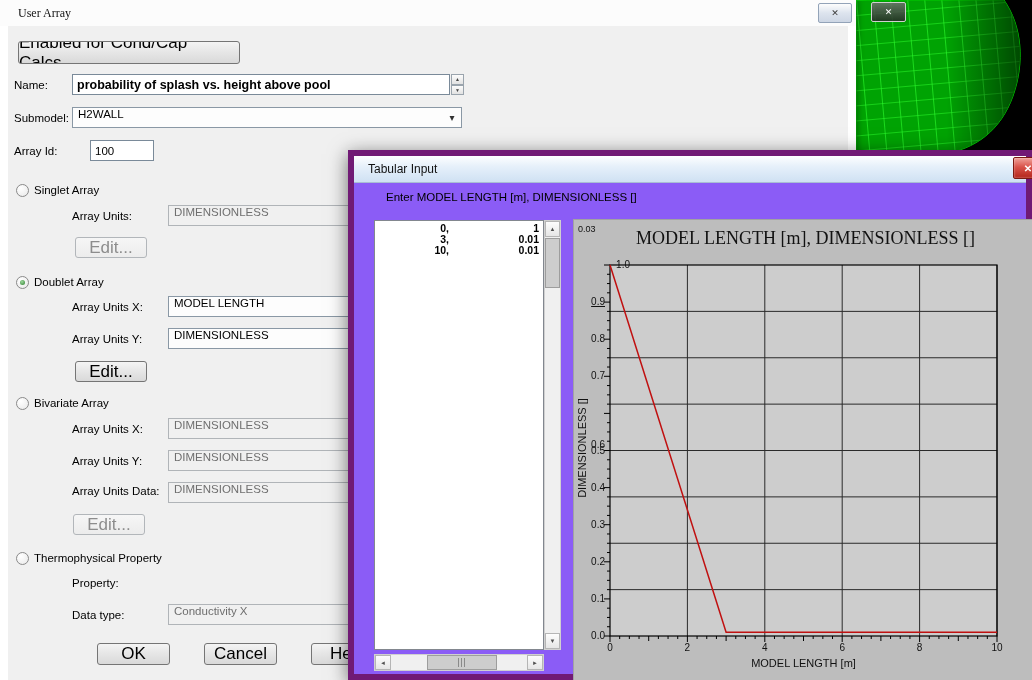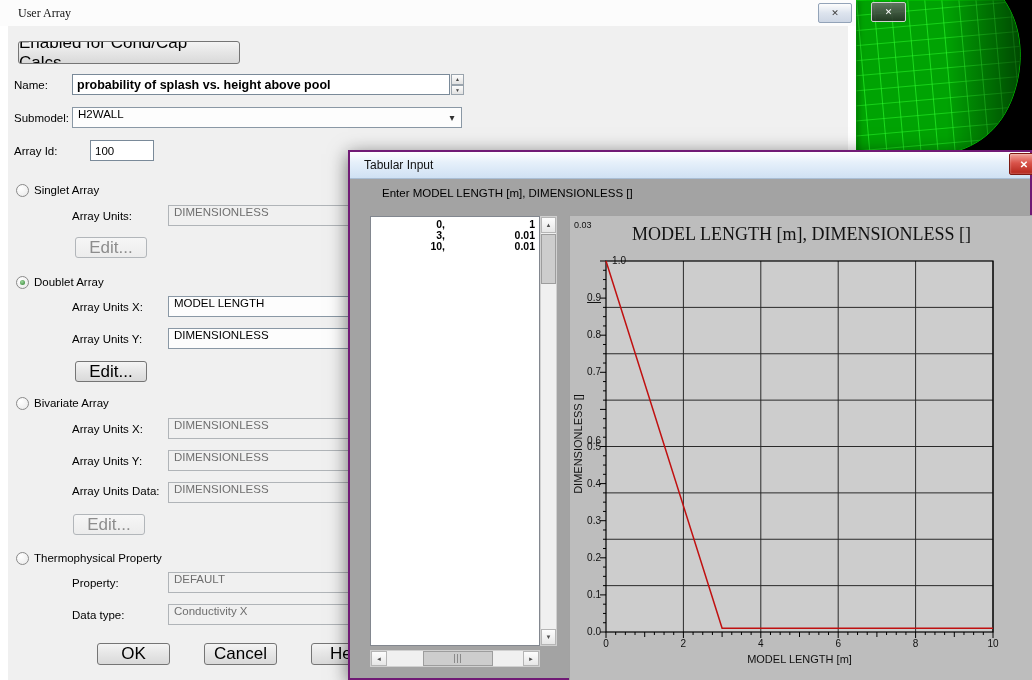--- a/index.html
+++ b/index.html
@@ -47,21 +47,21 @@
   .radio.checked::after{content:"";position:absolute;left:3px;top:3px;width:5px;height:5px;
          border-radius:50%;background:radial-gradient(circle at 40% 35%,#9ed89e,#2b7d2b);}
   .spinner{position:absolute;width:13px;display:flex;flex-direction:column;}
   .spinner div{flex:1;border:1px solid #9aa4ad;background:linear-gradient(#fcfcfc,#e2e2e2);
                display:flex;align-items:center;justify-content:center;font-size:5px;color:#444;}
   .spin-up::before{content:"\25B2";}
   .spin-down::before{content:"\25BC";}
 
   
   #tabular{position:absolute;left:348px;top:150px;width:684px;height:530px;z-index:20;
-           background:#a3a3a3;border:2px solid #701a75;box-sizing:border-box;
+           background:#8b5cf6;border:6px solid #701a75;box-sizing:border-box;
            box-shadow:0 4px 18px rgba(0,0,0,.55);}
   #tab-titlebar{background:linear-gradient(#fdfeff,#e6f0fa 40%,#cfe1f3);border-bottom:1px solid #a9bed4;}
 
   #databox{position:absolute;left:20px;top:64px;width:170px;height:430px;background:#fff;
            border:1px solid #82878f;box-sizing:border-box;font-weight:bold;font-size:10.5px;
            line-height:11px;padding-top:2px;overflow:hidden;}
   .data-row{display:flex;}
   .data-row .c1{flex:0 0 74px;text-align:right;}
   .data-row .c2{flex:1;text-align:right;padding-right:4px;}
 
@@ -181,24 +181,20 @@
     <span class="dlg-label" style="left:72px;top:485px;">Array Units Data:</span>
     <div class="combo disabled" style="left:168px;top:482px;width:294px;height:21px;">
       <span>DIMENSIONLESS</span>
       <span class="drop"></span>
     </div>
     <div class="btn disabled" style="left:73px;top:514px;width:72px;height:21px;">Edit...</div>
 
     <div class="radio" style="left:16px;top:552px;"></div>
     <span class="dlg-label" style="left:34px;top:552px;">Thermophysical Property</span>
     <span class="dlg-label" style="left:72px;top:577px;">Property:</span>
-    <div class="combo disabled" style="left:168px;top:572px;width:294px;height:21px;">
-      <span>DEFAULT</span>
-      <span class="drop"></span>
-    </div>
     <span class="dlg-label" style="left:72px;top:609px;">Data type:</span>
     <div class="combo disabled" style="left:168px;top:604px;width:294px;height:21px;">
       <span>Conductivity X</span>
       <span class="drop"></span>
     </div>
 
     <div class="btn" style="left:97px;top:643px;width:73px;height:22px;">OK</div>
     <div class="btn" style="left:204px;top:643px;width:73px;height:22px;">Cancel</div>
     <div class="btn" style="left:311px;top:643px;width:73px;height:22px;">Help</div>
   </div>

